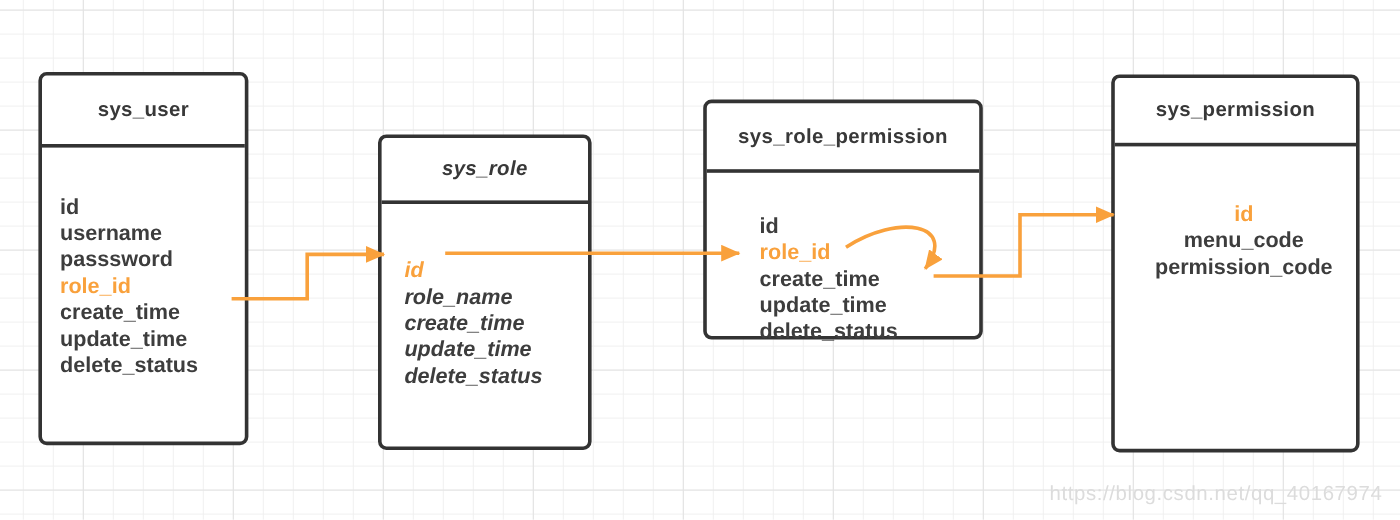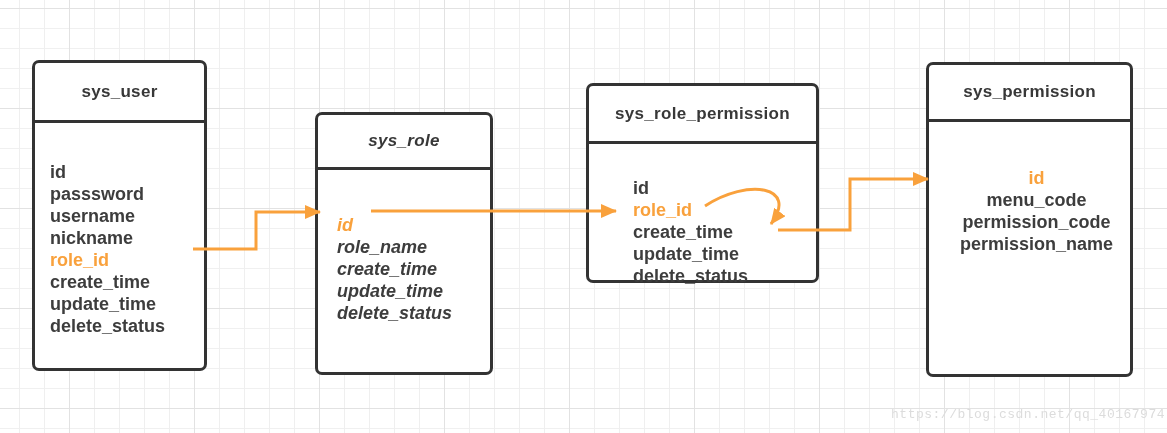--- a/index.html
+++ b/index.html
@@ -66,28 +66,27 @@
   .t-roleperm        { left: 586px; top: 83px; width: 233px; height: 200px; }
   .t-roleperm .table__header { height: 55px; }
   .t-roleperm .table__fields { padding: 33px 0 0 44px; }
 
   .t-perm            { left: 926px; top: 62px; width: 207px; height: 315px; text-align: center; }
   .t-perm .table__header   { height: 54px; }
   .t-perm .table__fields   { padding: 45px 0 0 14px; }
 
   .watermark {
     position: absolute;
-    right: 2px;
+    right: 15px;
     bottom: 11px;
     z-index: 6;
-    font-size: 13px;
+    font-size: 17px;
     font-weight: normal;
     color: #dcdcdc;
     letter-spacing: 0.5px;
-    font-family: Liberation Mono, monospace;
   }
 </style>
 </head>
 <body>
 
 <div class="canvas">
 
   <svg class="relations" width="1167" height="433" viewBox="0 0 1167 433">
     <defs>
       <marker id="ah" markerUnits="userSpaceOnUse" markerWidth="18" markerHeight="14" refX="15" refY="7" orient="auto">
@@ -99,23 +98,22 @@
       <path d="M371,211 L616,211" marker-end="url(#ah)"></path>
       <path d="M705,206 C748,178 799,186 771,224" marker-end="url(#ah)"></path>
       <path d="M778,230 L850,230 L850,179 L928,179" marker-end="url(#ah)"></path>
     </g>
   </svg>
 
   <div class="table t-user">
     <div class="table__header">sys_user</div>
     <div class="table__fields">
       <div class="field">id</div>
+      <div class="field">username</div>
       <div class="field">passsword</div>
-      <div class="field">username</div>
-      <div class="field">nickname</div>
       <div class="field hl">role_id</div>
       <div class="field">create_time</div>
       <div class="field">update_time</div>
       <div class="field">delete_status</div>
     </div>
   </div>
 
   <div class="table t-role">
     <div class="table__header">sys_role</div>
     <div class="table__fields">
@@ -137,19 +135,18 @@
       <div class="field">delete_status</div>
     </div>
   </div>
 
   <div class="table t-perm">
     <div class="table__header">sys_permission</div>
     <div class="table__fields">
       <div class="field hl">id</div>
       <div class="field">menu_code</div>
       <div class="field">permission_code</div>
-      <div class="field">permission_name</div>
     </div>
   </div>
 
   <div class="watermark">https://blog.csdn.net/qq_40167974</div>
 
 </div>
 
 </body></html>

